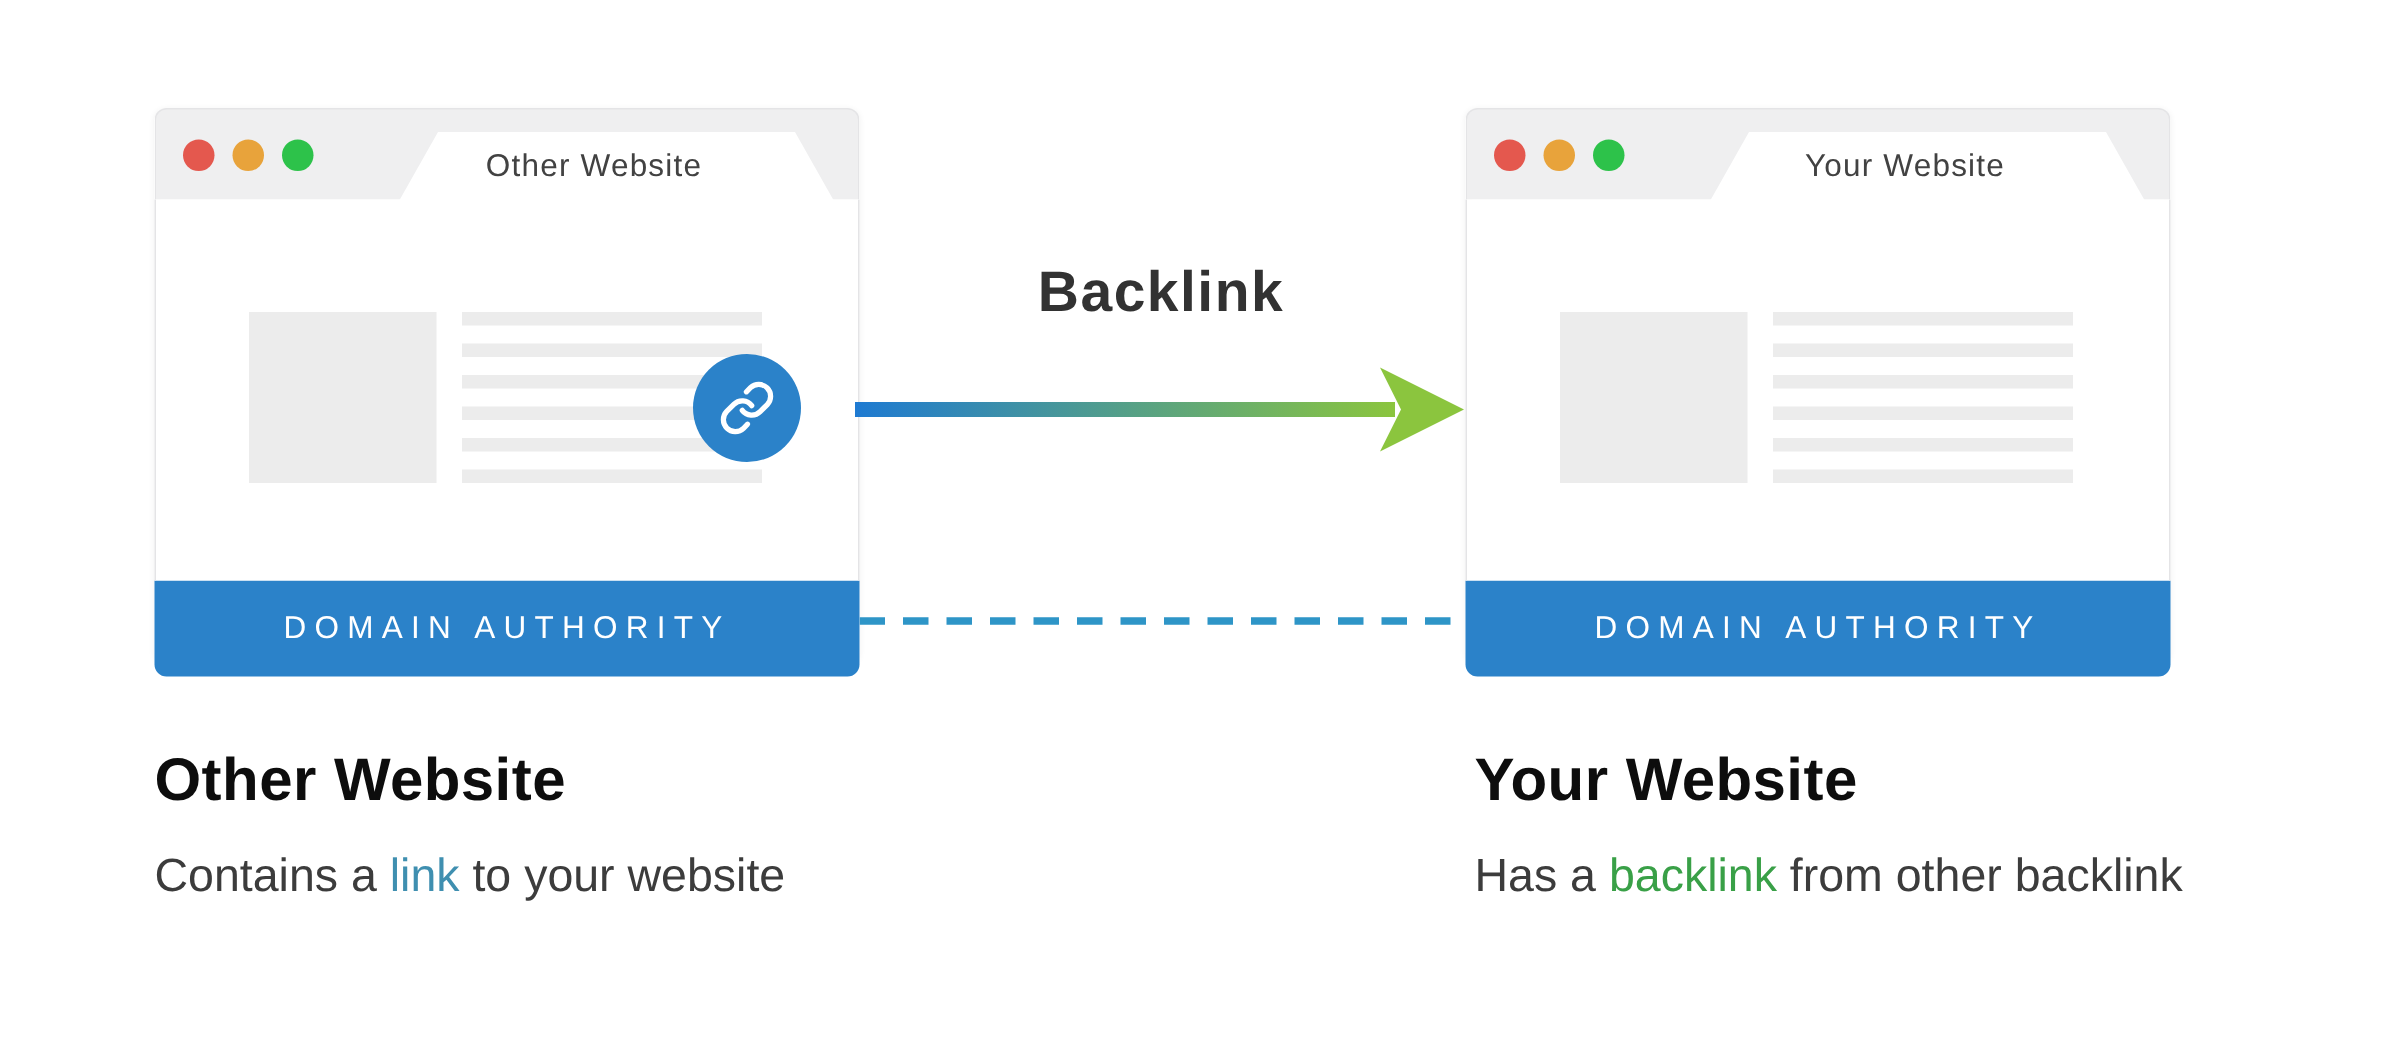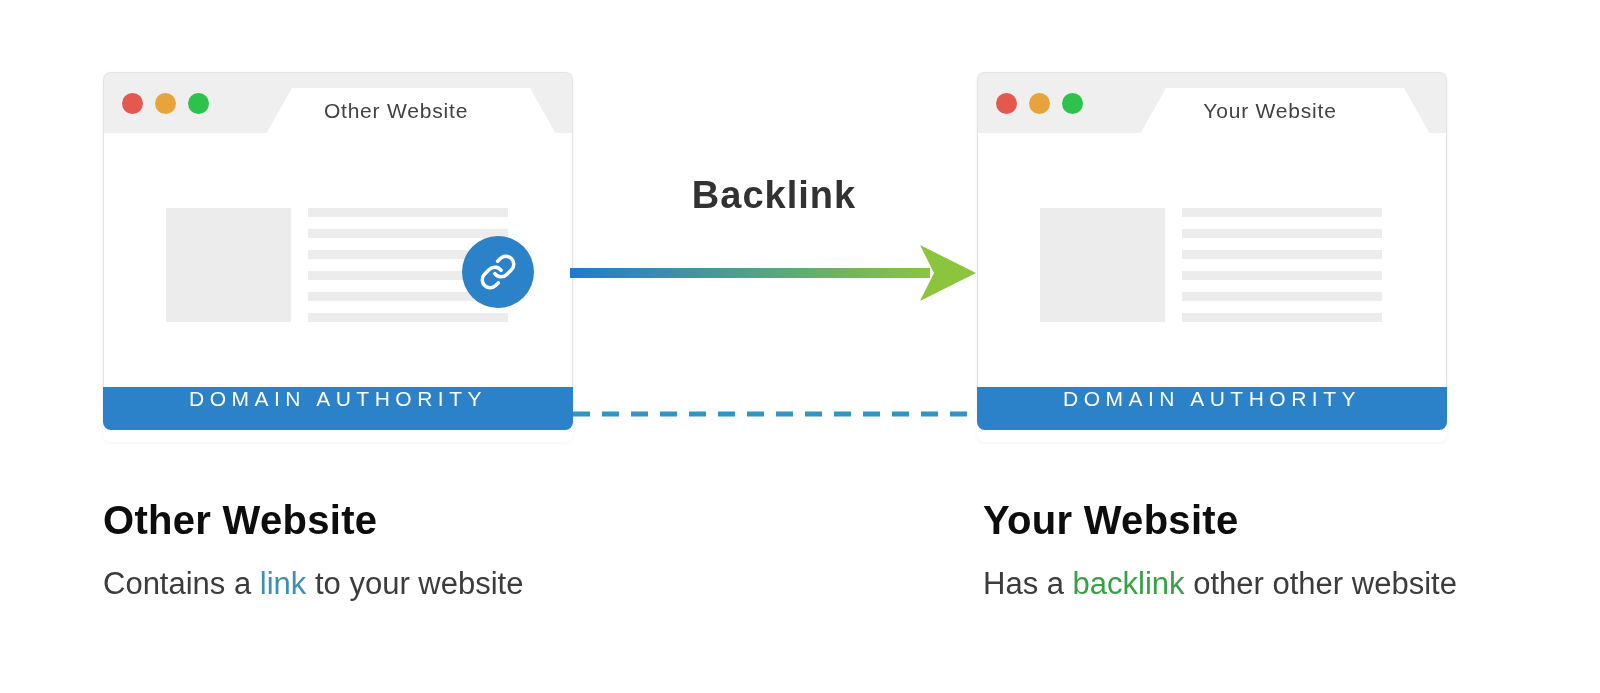--- a/index.html
+++ b/index.html
@@ -43,22 +43,22 @@
     background:var(--placeholder-gray,#ececec);
   }
   .lines{position:absolute;left:204px;top:75px;width:200px;}
   .line{height:9px;margin-bottom:12px;background:var(--placeholder-gray,#ececec);}
   .link-badge{
     position:absolute;left:358px;top:103px;width:72px;height:72px;border-radius:50%;
     background:var(--blue-bar,#2b82c9);display:flex;align-items:center;justify-content:center;
     z-index:2;
   }
   .win-bar{
-    height:43px;background:var(--blue-bar,#2b82c9);border-radius:0 0 8px 8px;
-    display:flex;align-items:flex-start;justify-content:center;
+    height:64px;background:var(--blue-bar,#2b82c9);border-radius:0 0 8px 8px;
+    display:flex;align-items:center;justify-content:center;
   }
   .bar-label{
     color:#ffffff;font-size:21px;letter-spacing:5.5px;white-space:nowrap;
   }
   
   .backlink-label{
     position:absolute;left:570px;top:174px;width:408px;text-align:center;
     font-size:38px;font-weight:700;color:#323232;letter-spacing:1px;
   }
   .arrow-svg{position:absolute;left:570px;top:240px;}
@@ -163,18 +163,18 @@
   <div class="caption-wrap">
     <div class="caption left">
       <div class="cap-title">Other Website</div>
       <div class="cap-desc">
         <span>Contains a </span><span class="hl-blue">link</span><span> to your website</span>
       </div>
     </div>
     <div class="caption right">
       <div class="cap-title">Your Website</div>
       <div class="cap-desc">
-        <span>Has a </span><span class="hl-green">backlink</span><span> other other website</span>
+        <span>Has a </span><span class="hl-green">backlink</span><span> from other backlink</span>
       </div>
     </div>
   </div>
 
 </div>
 
 </body></html>

